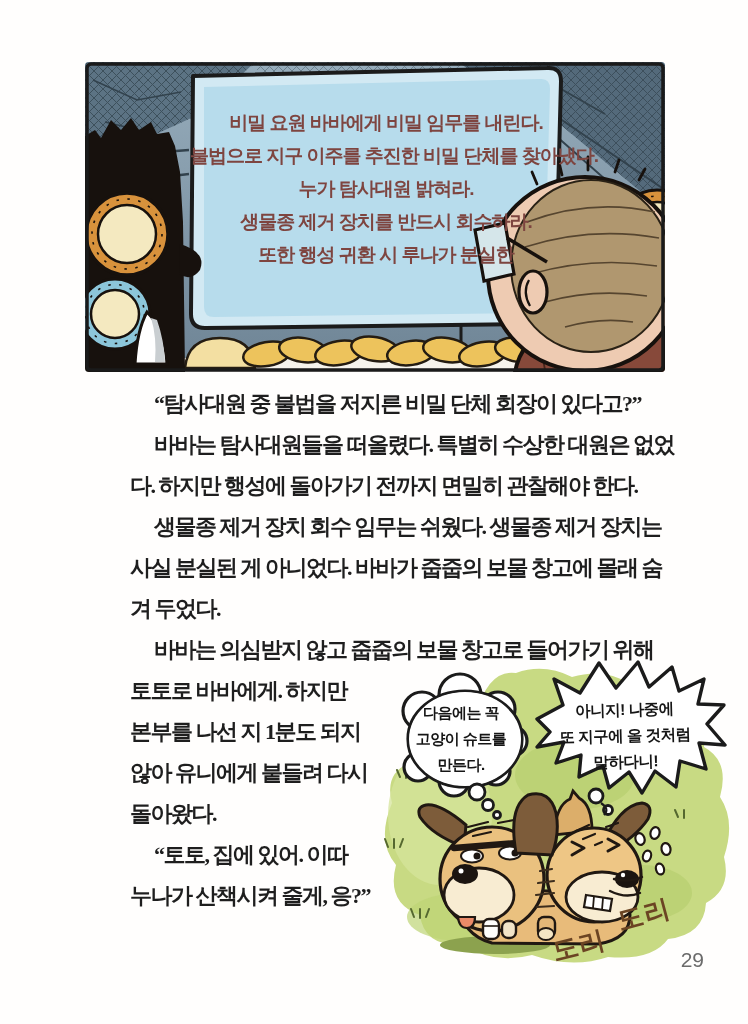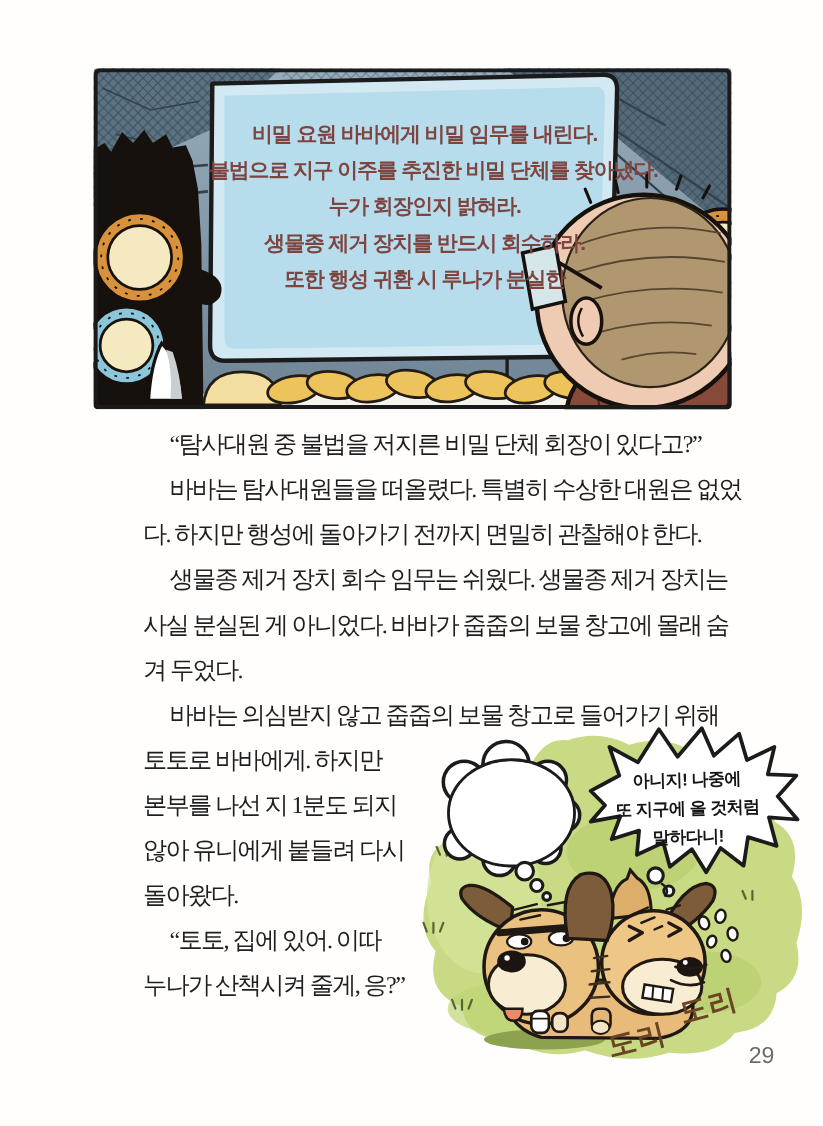--- a/index.html
+++ b/index.html
@@ -9,21 +9,21 @@
   
   .panel{position:absolute;left:85px;top:62px;width:580px;height:310px;}
   .panel svg{display:block;}
   .screen-text{position:absolute;left:190px;top:106px;width:392px;text-align:center;
                font-family:"Liberation Sans","DejaVu Sans",sans-serif;font-weight:bold;
                font-size:19px;line-height:33px;letter-spacing:-1px;color:#7e4540;}
   .screen-text .sline{white-space:nowrap;}
 
   
   .bodytext{position:absolute;left:130px;top:383px;width:540px;font-size:22px;
-            line-height:41px;letter-spacing:-1.5px;color:#1e1e1e;}
+            line-height:41px;letter-spacing:-1.5px;color:#1e1e1e;font-weight:bold;}
   .bodytext .line{white-space:nowrap;height:41px;}
   .bodytext .ind{padding-left:24px;}
 
   
   .dogscene{position:absolute;left:380px;top:655px;width:368px;height:330px;}
   .bubble-text{position:absolute;text-align:center;color:#151515;
                font-family:"Liberation Sans","DejaVu Sans",sans-serif;font-weight:bold;
                letter-spacing:-0.5px;}
   .thought-text{left:405px;top:700px;width:112px;font-size:15px;line-height:26px;}
   .shout-text{left:545px;top:697px;width:160px;font-size:15.5px;line-height:26px;transform:rotate(-1.5deg);}
@@ -145,21 +145,21 @@
           </g>
         </g>
       </g>
 
       <rect x="2" y="2" width="576" height="306" rx="4" fill="none" stroke="#1a1a1a" stroke-width="3.5"></rect>
     </svg>
 
     <div class="screen-text" style="position:absolute;left:105px;top:44px;">
       <div class="sline">비밀 요원 바바에게 비밀 임무를 내린다.</div>
       <div class="sline">불법으로 지구 이주를 추진한 비밀 단체를 찾아냈다.</div>
-      <div class="sline">누가 회장인지 밝혀라.</div>
+      <div class="sline">누가 탐사대원 밝혀라.</div>
       <div class="sline">생물종 제거 장치를 반드시 회수하라.</div>
       <div class="sline">또한 행성 귀환 시 루나가 분실한</div>
     </div>
   </div>
 
   <div class="bodytext">
     <div class="line ind">“탐사대원 중 불법을 저지른 비밀 단체 회장이 있다고?”</div>
     <div class="line ind">바바는 탐사대원들을 떠올렸다. 특별히 수상한 대원은 없었</div>
     <div class="line">다. 하지만 행성에 돌아가기 전까지 면밀히 관찰해야 한다.</div>
     <div class="line ind">생물종 제거 장치 회수 임무는 쉬웠다. 생물종 제거 장치는</div>
@@ -283,20 +283,25 @@
         <polygon points="157,64 183,50 174,24 200,38 219,8 236,33 258,7 269,32 292,12 299,36 324,24 318,49 344,50 327,69 345,90 319,88 326,114 300,106 296,132 275,116 262,138 249,117 229,133 223,111 199,122 201,100 176,108 184,87 157,92 170,77" fill="#ffffff" stroke="#1b1b1b" stroke-width="3.4" stroke-linejoin="round"></polygon>
         <g fill="#ffffff" stroke="#1b1b1b" stroke-width="2.8">
           <circle cx="216" cy="141" r="7"></circle>
             <circle cx="228" cy="155" r="4.5"></circle>
           <path d="M221,148 q9,6 3,12" fill="none" stroke-width="2.2"></path>
         </g>
       </g>
     </svg>
   </div>
 
+  <div class="bubble-text thought-text">
+    <div>다음에는 꼭</div>
+    <div>고양이 슈트를</div>
+    <div>만든다.</div>
+  </div>
   <div class="bubble-text shout-text">
     <div>아니지! 나중에</div>
     <div>또 지구에 올 것처럼</div>
     <div>말하다니!</div>
   </div>
 
   <div class="sfx sfx1">도리</div>
   <div class="sfx sfx2">도리</div>
 
   <div class="pagenum">29</div>

